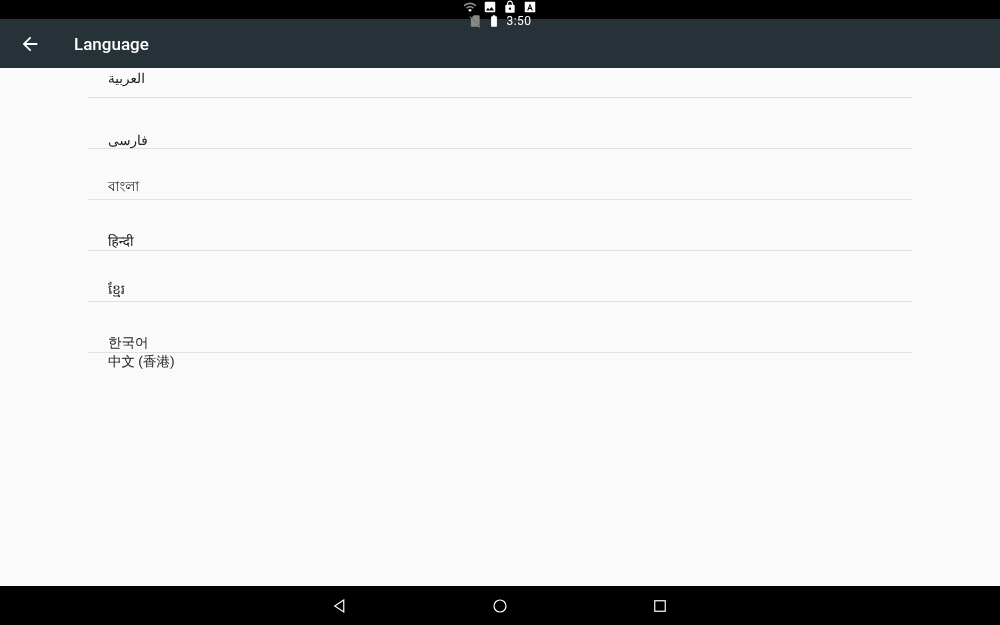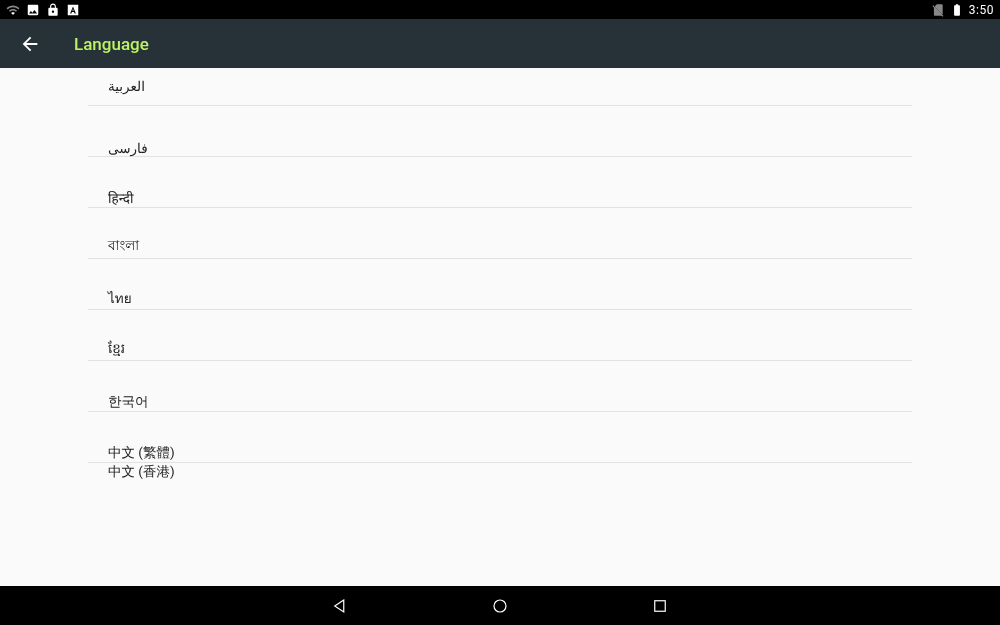--- a/index.html
+++ b/index.html
@@ -13,32 +13,33 @@
     }
     .status-bar {
       height: 19px;
       background: #000;
       display: flex;
       justify-content: space-between;
       align-items: center;
       padding: 0 6px;
       color: #fff;
       font-size: 11px;
+      flex-direction: column;
     }
     .status-left { display: flex; align-items: center; gap: 6px; }
     .status-right { display: flex; align-items: center; gap: 5px; }
     .icon-svg { width: 14px; height: 14px; display: block; fill: #fff; }
     .icon-muted { fill: #888; }
     .app-bar {
       height: 49px;
       background: #263238;
       display: flex;
       align-items: center;
       padding: 0 16px;
-      color: #bef264;
+      color: #ffffff;
     }
     .back-button {
       width: 40px;
       height: 40px;
       display: flex;
       align-items: center;
       justify-content: center;
       margin-right: 24px;
       margin-left: -6px;
       cursor: pointer;
@@ -49,21 +50,21 @@
       position: absolute;
       top: 68px;
       bottom: 39px;
       left: 0;
       right: 0;
       overflow: hidden;
       background: #fafafa;
     }
     .list-container {
       width: 824px;
-      margin: 8px auto;
+      margin: 0 auto;
       padding: 0;
     }
     .list-item {
       height: 51px;
       display: flex;
       align-items: flex-end;
       padding: 0 20px;
       border-bottom: 1px solid #e2e2e2;
       cursor: pointer;
       font-size: 13.5px;
@@ -145,36 +146,30 @@
 
 <div class="content-area">
   <div class="list-container">
     <div class="list-item first-partial">
         <span>العربية</span>
       </div>
     <div class="list-item">
         <span>فارسی</span>
       </div>
     <div class="list-item">
-        <span>हिन्दी</span>
-      </div>
-    <div class="list-item">
         <span>বাংলা</span>
       </div>
     <div class="list-item">
-        <span>ไทย</span>
+        <span>हिन्दी</span>
       </div>
     <div class="list-item">
         <span>ខ្មែរ</span>
       </div>
     <div class="list-item">
         <span>한국어</span>
-      </div>
-    <div class="list-item">
-        <span>中文 (繁體)</span>
       </div>
     <div class="list-item last-partial">
         <span>中文 (香港)</span>
       </div>
   </div>
 </div>
 
 <div class="nav-bar">
   <div class="nav-button">
     <svg viewBox="0 0 24 24">

